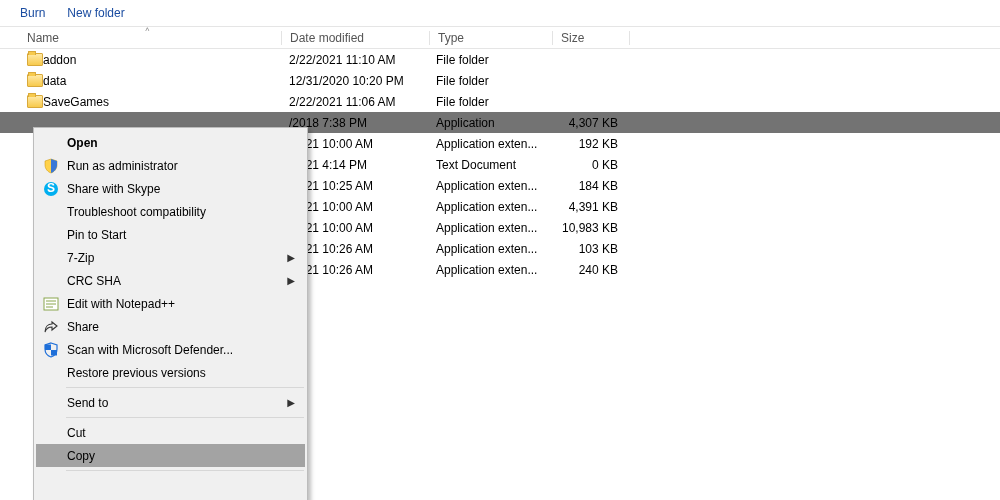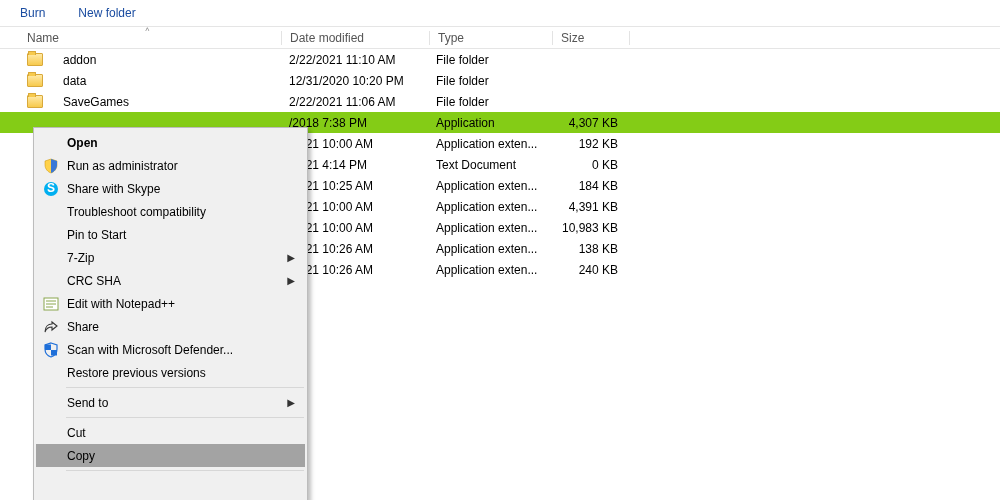--- a/index.html
+++ b/index.html
@@ -1,30 +1,30 @@
 <!DOCTYPE html>
 <html><head>
   <meta charset="utf-8">
   <style>
     * { margin: 0; padding: 0; box-sizing: border-box; font-family: "Segoe UI", Tahoma, sans-serif; font-size: 12px; }
     body { background: #fff; width: 1000px; height: 500px; overflow: hidden; position: relative; color: #000; }
-    .toolbar { height: 27px; border-bottom: 1px solid #e5e5e5; display: flex; align-items: center; padding-left: 20px; gap: 33px; color: #1a4ca0; }
+    .toolbar { height: 27px; border-bottom: 1px solid #e5e5e5; display: flex; align-items: center; padding-left: 20px; gap: 22px; color: #1a4ca0; }
     .toolbar span { cursor: default; }
     .header-row { height: 22px; display: flex; align-items: center; border-bottom: 1px solid #e5e5e5; color: #555; position: relative; }
     .col { display: flex; align-items: center; height: 100%; padding-left: 8px; }
     .col-name { width: 281px; padding-left: 27px; }
     .col-date { width: 147px; }
     .col-type { width: 122px; }
     .col-size { width: 76px; justify-content: flex-start; }
     .sort-arrow { position: absolute; left: 145px; top: -2px; font-size: 8px; color: #888; }
     .sep { width: 1px; height: 14px; background: #e3e3e3; }
     .rows { }
     .row { height: 21px; display: flex; align-items: center; }
-    .row.selected { background: #84cc16; }
-    .row .name { width: 281px; display: flex; align-items: center; padding-left: 27px; gap: 20px; }
+    .row.selected { background: #737373; }
+    .row .name { width: 281px; display: flex; align-items: center; padding-left: 27px; gap: 0; }
     .row .date { width: 147px; padding-left: 8px; color: #000; }
     .row .type { width: 122px; padding-left: 8px; color: #000; white-space: nowrap; overflow: hidden; text-overflow: ellipsis; }
     .row .size { width: 76px; text-align: right; padding-right: 8px; color: #000; }
     .row.selected .date, .row.selected .type, .row.selected .size { color: #000; }
     .folder-icon { width: 16px; height: 13px; background: linear-gradient(#ffe9a6, #f7ca4d); border: 1px solid #d9a93a; border-radius: 1px; position: relative; }
     .folder-icon::before { content: ""; position: absolute; top: -3px; left: 0; width: 6px; height: 3px; background: #f7ca4d; border: 1px solid #d9a93a; border-bottom: none; border-radius: 1px 1px 0 0; }
     .context-menu { position: absolute; left: 33px; top: 127px; width: 275px; background: #f0f0f0; border: 1px solid #bcbcbc; box-shadow: 3px 3px 4px rgba(0,0,0,0.25); padding: 3px 2px; }
     .cm-item { height: 23px; display: flex; align-items: center; padding-left: 31px; position: relative; cursor: default; }
     .cm-item.bold { font-weight: 600; }
     .cm-item.highlight { background: #a3a3a3; }
@@ -127,21 +127,21 @@
       <div class="date">/2021 10:00 AM</div>
       <div class="type">Application exten...</div>
       <div class="size">10,983 KB</div>
     </div>
     <div class="row">
       <div class="name">
         <span></span>
       </div>
       <div class="date">/2021 10:26 AM</div>
       <div class="type">Application exten...</div>
-      <div class="size">138 KB</div>
+      <div class="size">103 KB</div>
     </div>
     <div class="row">
       <div class="name">
         <span></span>
       </div>
       <div class="date">/2021 10:26 AM</div>
       <div class="type">Application exten...</div>
       <div class="size">240 KB</div>
     </div>
   </div>

